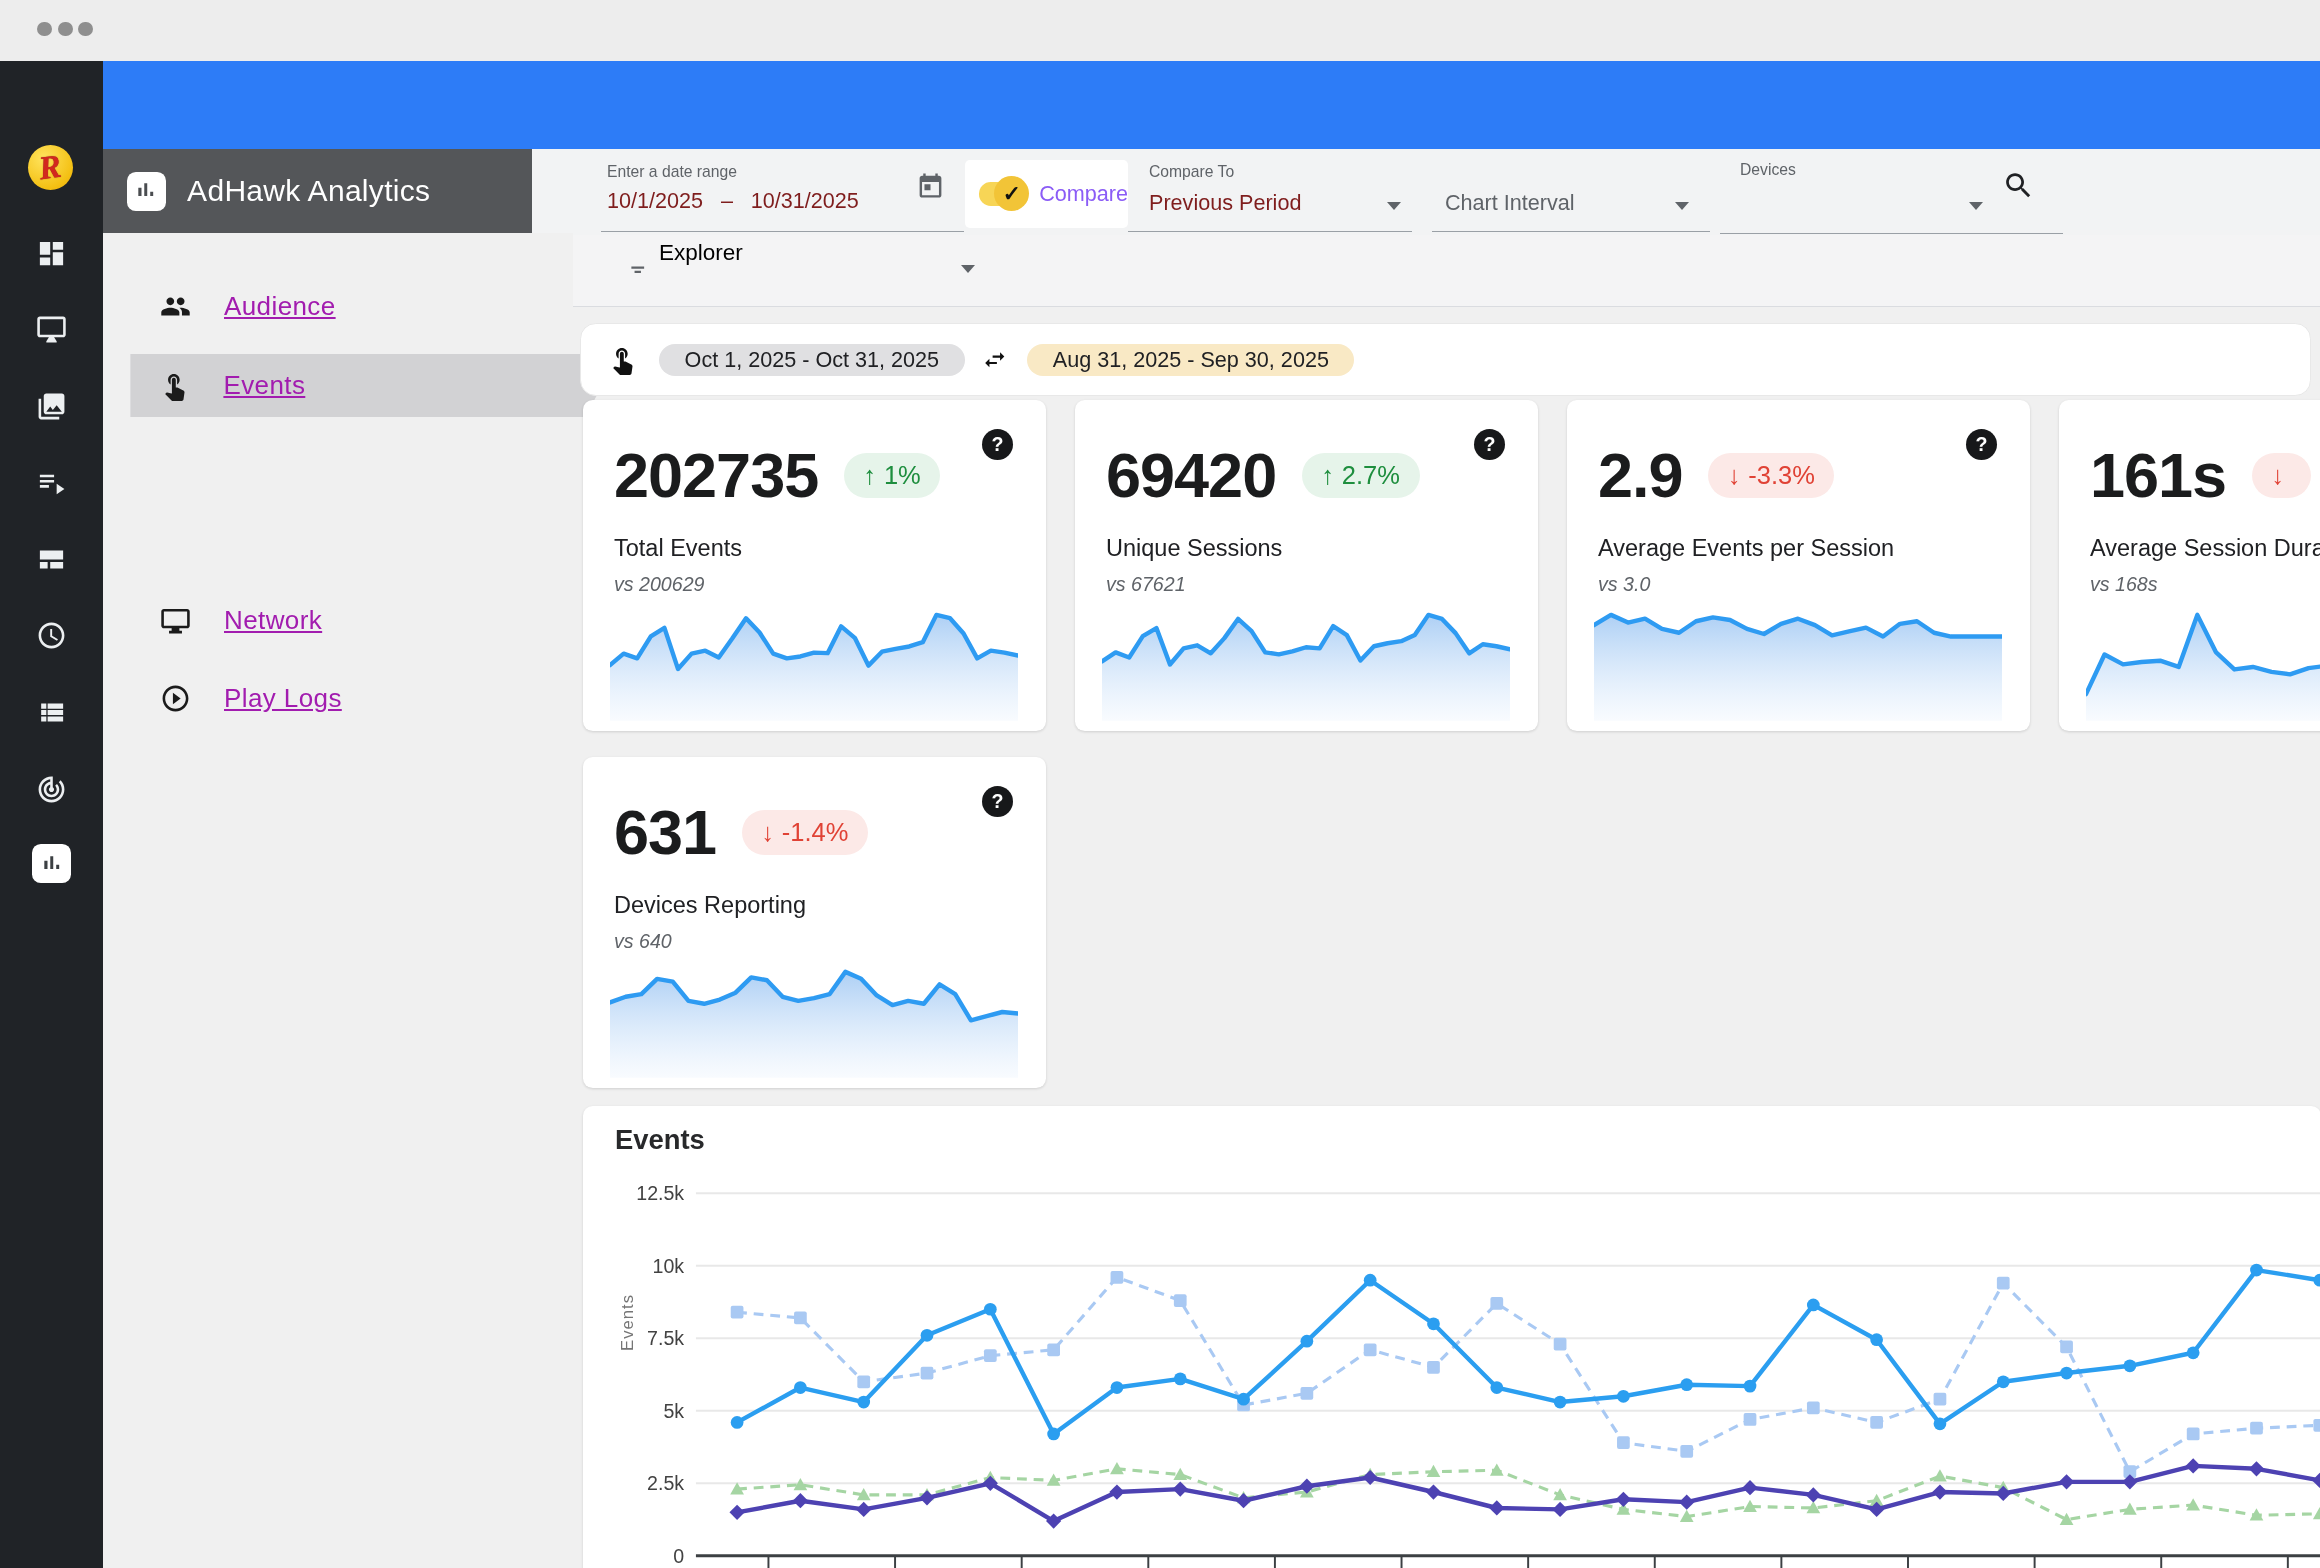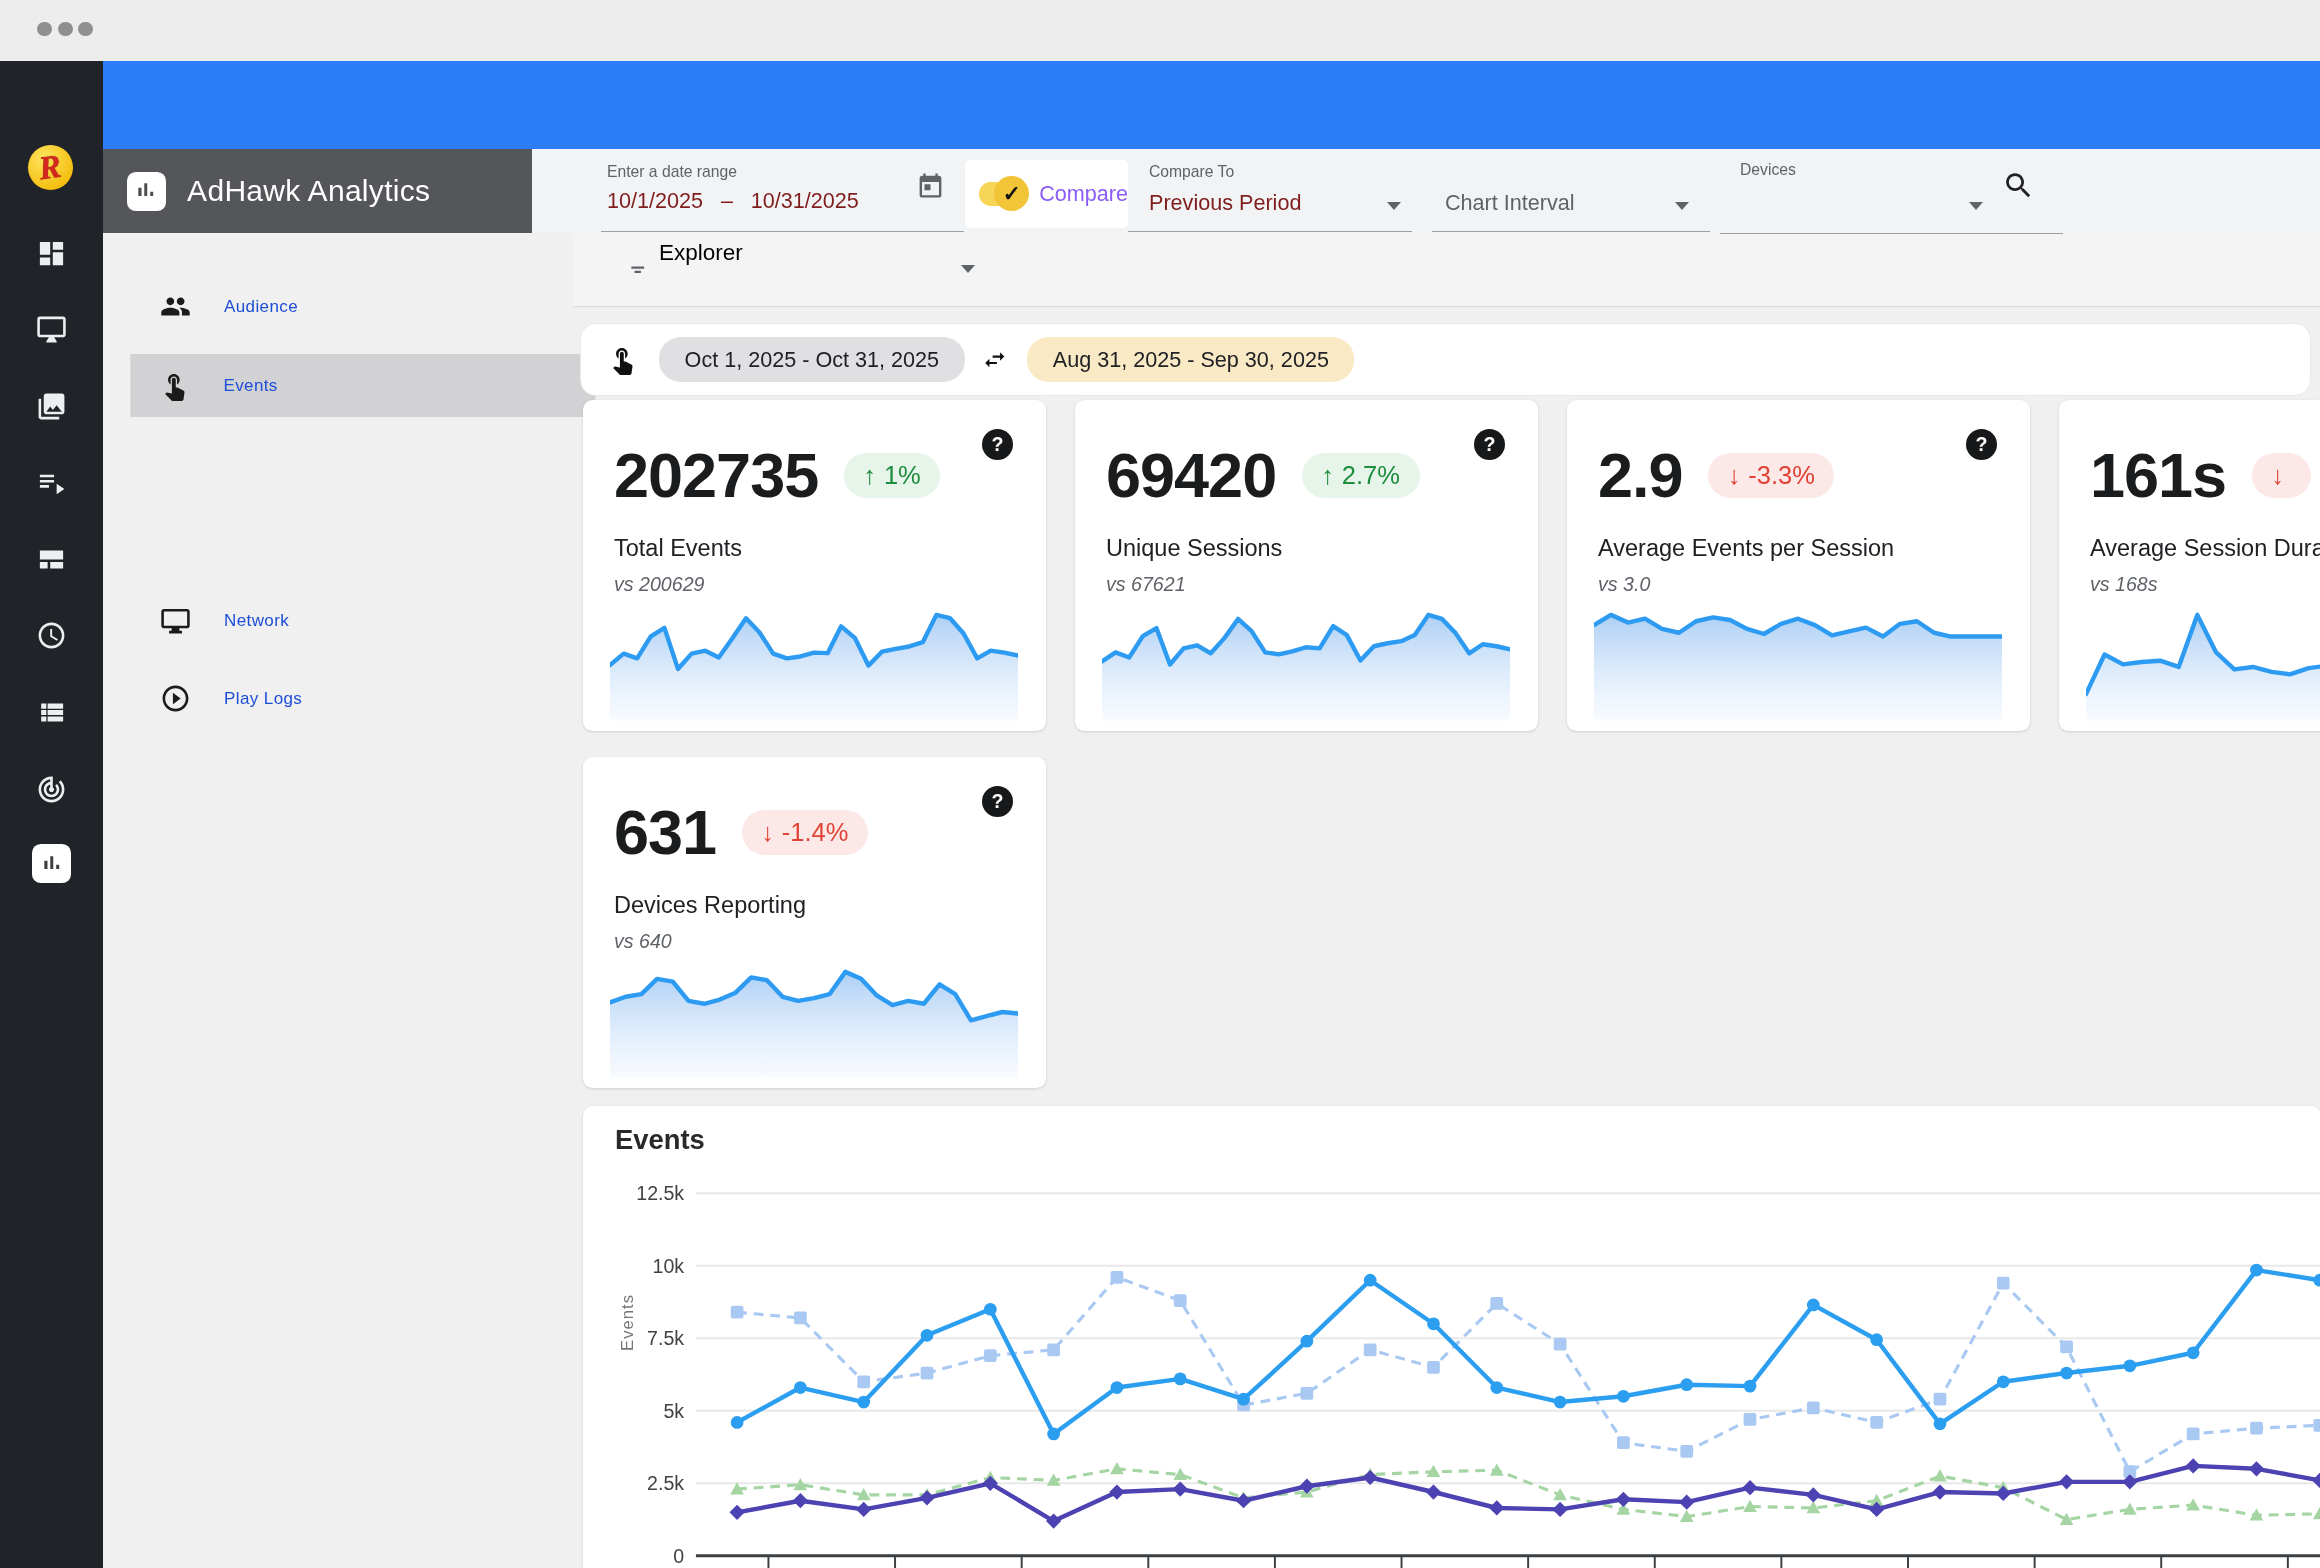--- a/index.html
+++ b/index.html
@@ -44,31 +44,31 @@
   
   #explorer-row{position:absolute;left:532px;top:235px;width:1789px;height:71px;background:#f4f4f5;border-bottom:1px solid #dadce0;}
   #explorer-row .ficon{position:absolute;left:93px;top:21.6px;color:#5f6368;}
   #explorer-row .ficon svg{width:25.5px;height:25.5px;fill:currentColor;}
   #explorer-row .elabel{position:absolute;left:127px;top:5px;font-size:22.5px;color:#000000;}
   #explorer-row .caret{left:429px;top:30px;}
   
   #chips-bar{position:absolute;left:580px;top:323px;width:1729px;height:71px;background:#fff;border:1px solid #e8e8e8;border-radius:15.7px;display:flex;align-items:center;}
   #chips-bar .touch{margin-left:25.5px;width:31px;height:31px;color:#111;}
   #chips-bar .touch svg{width:31px;height:31px;fill:currentColor;}
-  .chip{height:45px;border-radius:21.6px;display:flex;align-items:center;padding:0 25.5px;font-size:21.6px;color:#202124;white-space:nowrap;}
+  .chip{height:32px;border-radius:21.6px;display:flex;align-items:center;padding:0 25.5px;font-size:21.6px;color:#202124;white-space:nowrap;}
   .chip-gray{background:#e0e0e2;margin-left:21.6px;}
   .chip-tan{background:#f9e9c5;margin-left:19.6px;}
   #swap-arrows{margin-left:17.6px;width:25.5px;height:25.5px;color:#111;}
   #swap-arrows svg{width:25.5px;height:25.5px;fill:currentColor;}
   
   #sidemenu{position:absolute;left:103px;top:233px;width:470px;height:1335px;background:#f0f0f0;}
   .side-item{position:absolute;left:0;width:470px;height:63px;display:flex;align-items:center;cursor:pointer;}
   .side-item .sicon{margin-left:57px;width:31px;height:31px;color:#1b1b1b;flex:none;}
   .side-item .sicon svg{width:31px;height:31px;fill:currentColor;}
-  .side-item .slabel{margin-left:33px;font-size:17px;color:#1d4ed8;letter-spacing:0.4px;}
+  .side-item .slabel{margin-left:33px;font-size:26px;color:#a21caf;letter-spacing:0.4px;text-decoration:underline;}
   .side-item.active{background:#d2d2d4;clip-path:polygon(0 0,calc(100% - 17.6px) 0,100% 50%,calc(100% - 17.6px) 100%,0 100%);width:472px;left:27.4px;}
   .side-item.active .sicon{margin-left:29px;}
   
   .cards-row{position:absolute;display:flex;gap:29px;}
   .card{position:relative;width:463px;height:331px;background:#fff;border-radius:9.8px;box-shadow:0 1px 2.9px rgba(0,0,0,.14);flex:none;overflow:hidden;}
   .card .num-row{position:absolute;left:31px;top:39px;display:flex;align-items:center;gap:25.5px;}
   .card .num{font-size:63px;font-weight:bold;letter-spacing:-1px;color:#1b1c1d;white-space:nowrap;}
   .badge{display:flex;align-items:center;gap:7.8px;height:45px;border-radius:22.5px;padding:0 19.6px;font-size:25.5px;white-space:nowrap;}
   .badge.up{background:#e6f4ea;color:#1e8e3e;}
   .badge.down{background:#fce9e7;color:#e04235;}

